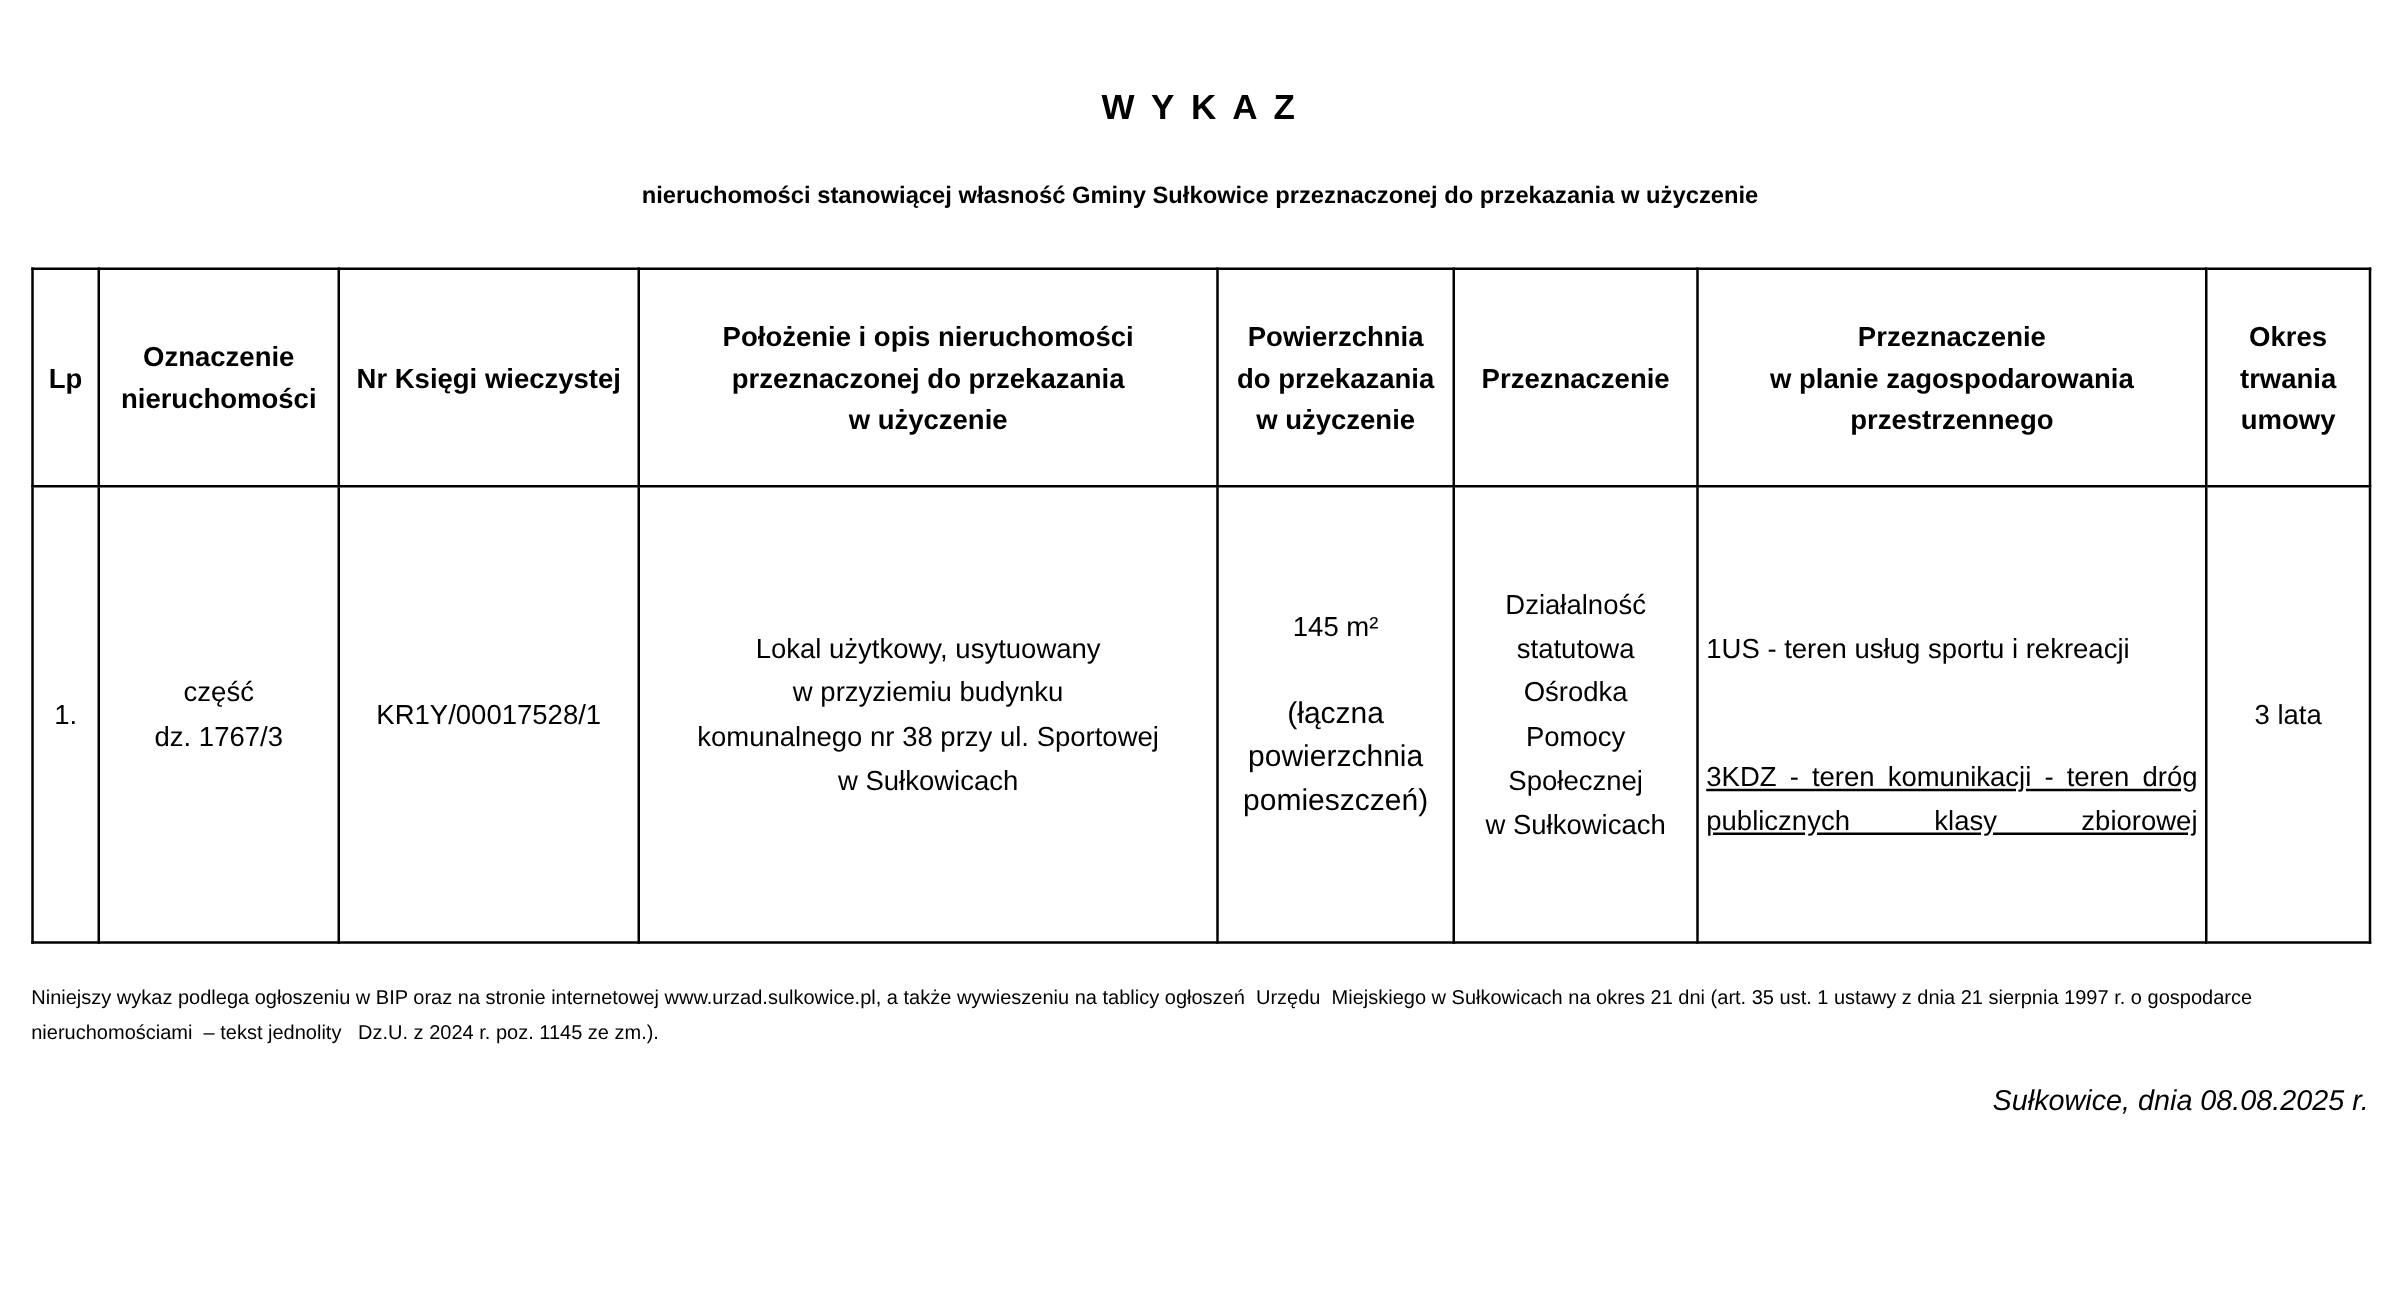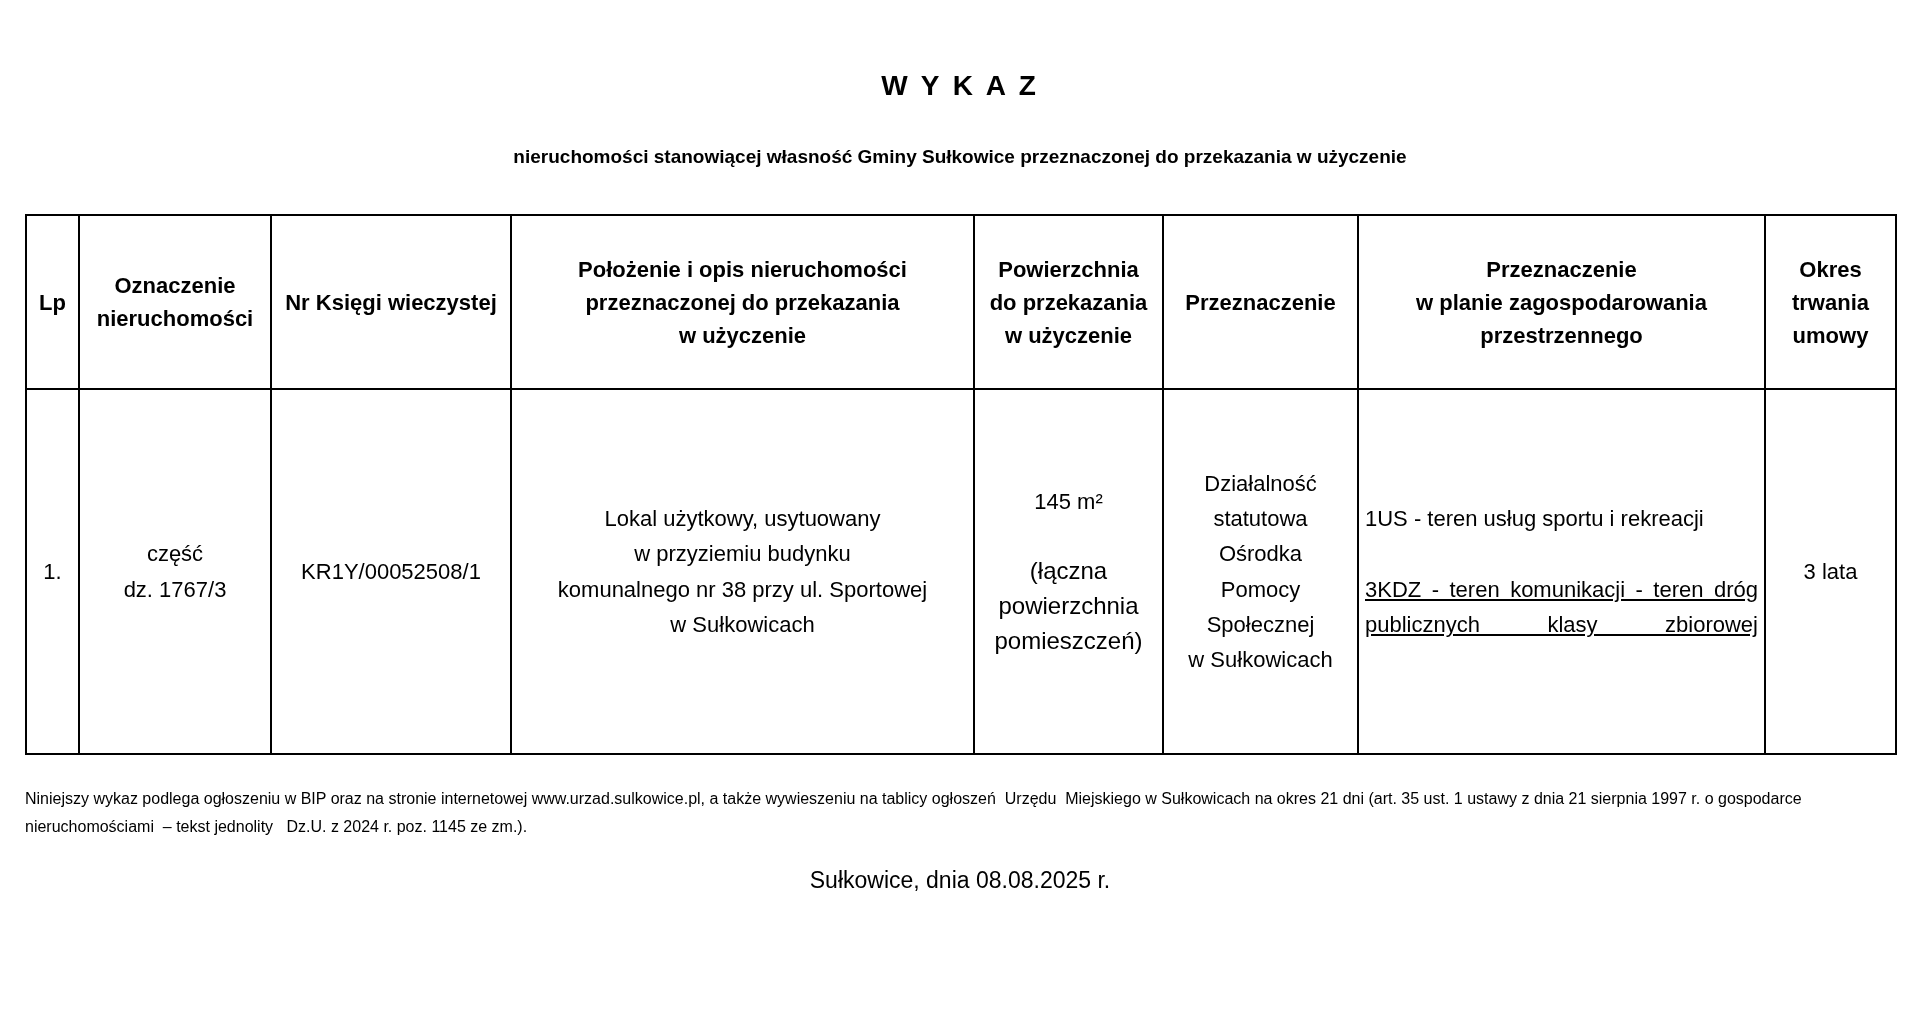--- a/index.html
+++ b/index.html
@@ -58,40 +58,42 @@
     height: 365px;
     line-height: 1.6;
   }
   td.cell-plan {
     text-align: justify;
     padding: 6px 8px;
   }
   .plan-line {
     text-align: justify;
     white-space: normal;
+    margin-top: 32px;
   }
   .plan-line.stretch {
     text-align-last: justify;
     text-decoration: underline;
   }
   .area-note {
     font-size: 24px;
     line-height: 1.45;
   }
   .footer-par {
     margin: 30px 0 0 0;
     font-size: 16px;
     line-height: 1.75;
     white-space: pre-wrap;
     text-align: left;
   }
   .date-line {
     margin: 26px 0 0 0;
     font-size: 23px;
-    text-align: center;
+    text-align: right;
+    font-style: italic;
   }
 </style>
 </head>
 <body>
 
 <div class="page">
 
   <h1 class="title">W Y K A Z</h1>
 
   <h2 class="subtitle">nieruchomości stanowiącej własność Gminy Sułkowice przeznaczonej do przekazania w użyczenie</h2>
@@ -126,21 +128,21 @@
         <th>Okres
 trwania
 umowy</th>
       </tr>
     </thead>
     <tbody>
       <tr>
         <td>1.</td>
         <td>część
 dz. 1767/3</td>
-        <td>KR1Y/00052508/1</td>
+        <td>KR1Y/00017528/1</td>
         <td>Lokal użytkowy, usytuowany
 w przyziemiu budynku
 komunalnego nr 38 przy ul. Sportowej
 w Sułkowicach</td>
         <td>
           <div>145 m²</div>
           <div class="area-note">(łączna
 powierzchnia
 pomieszczeń)</div>
         </td>

